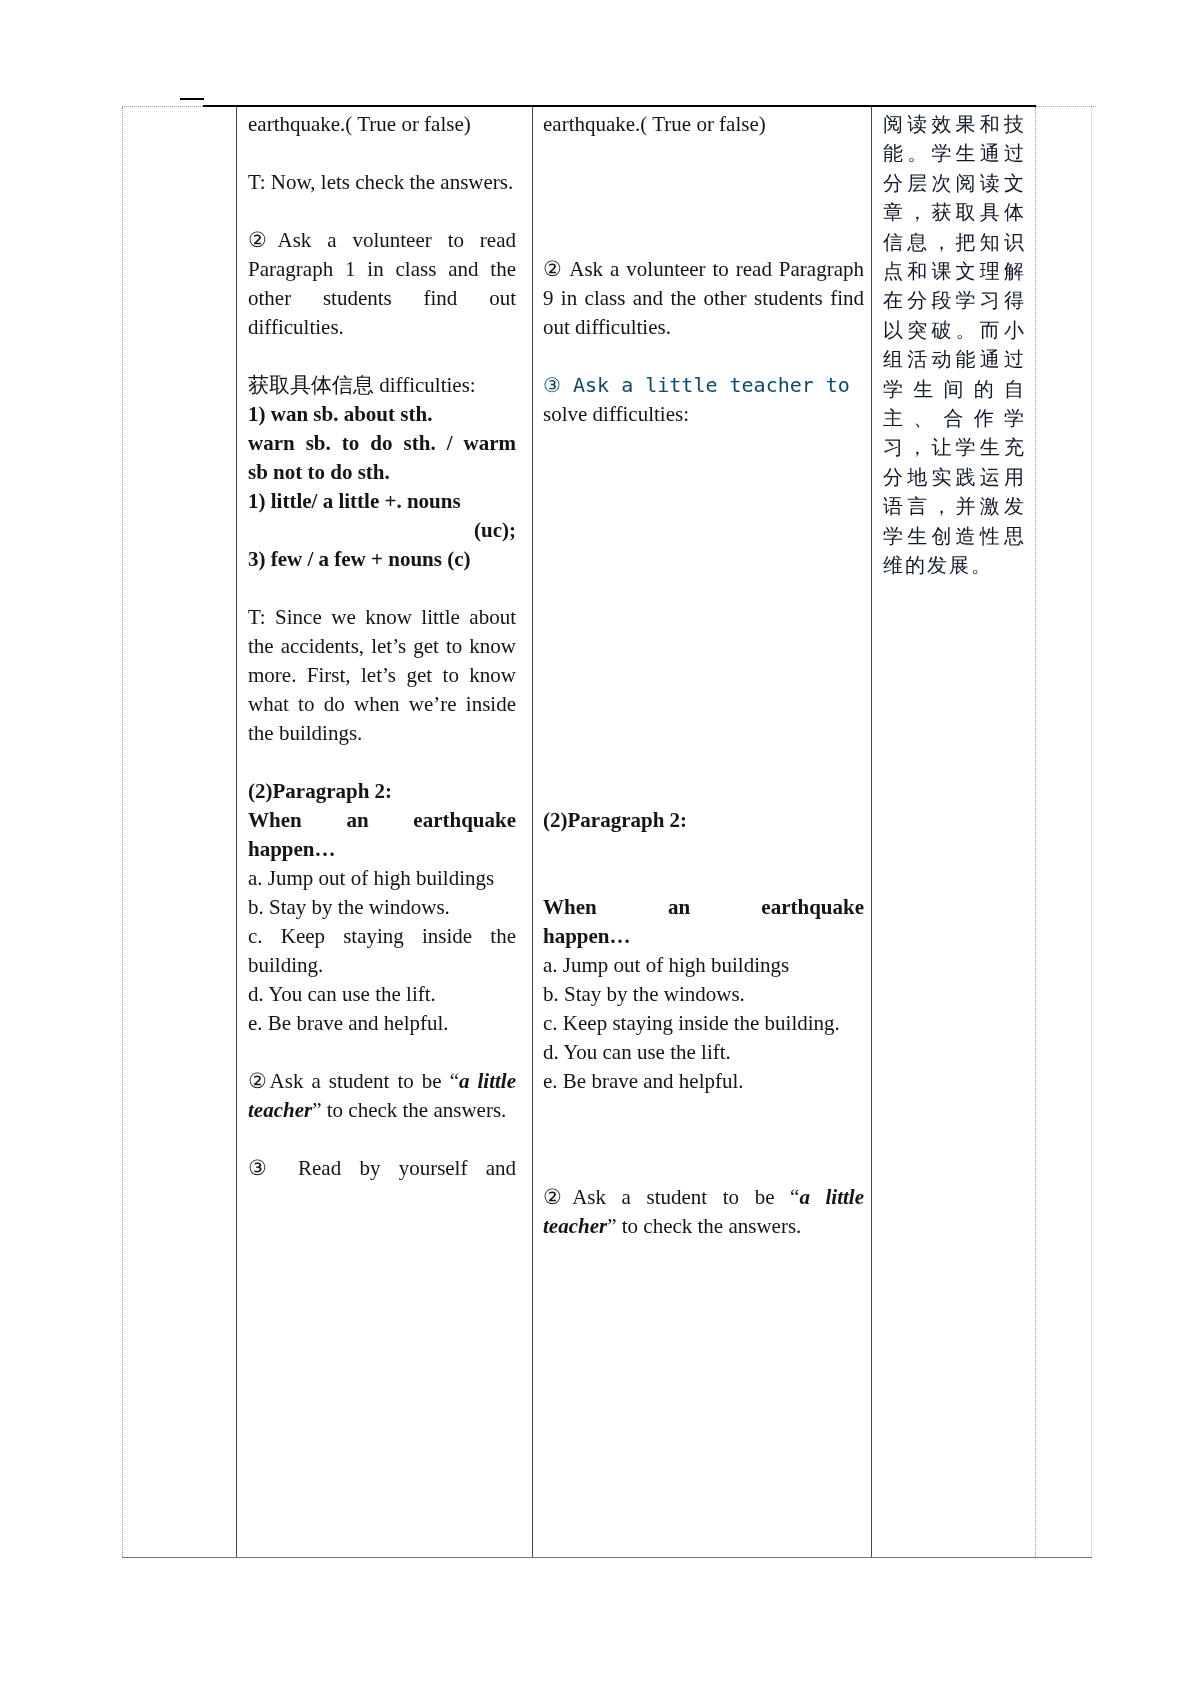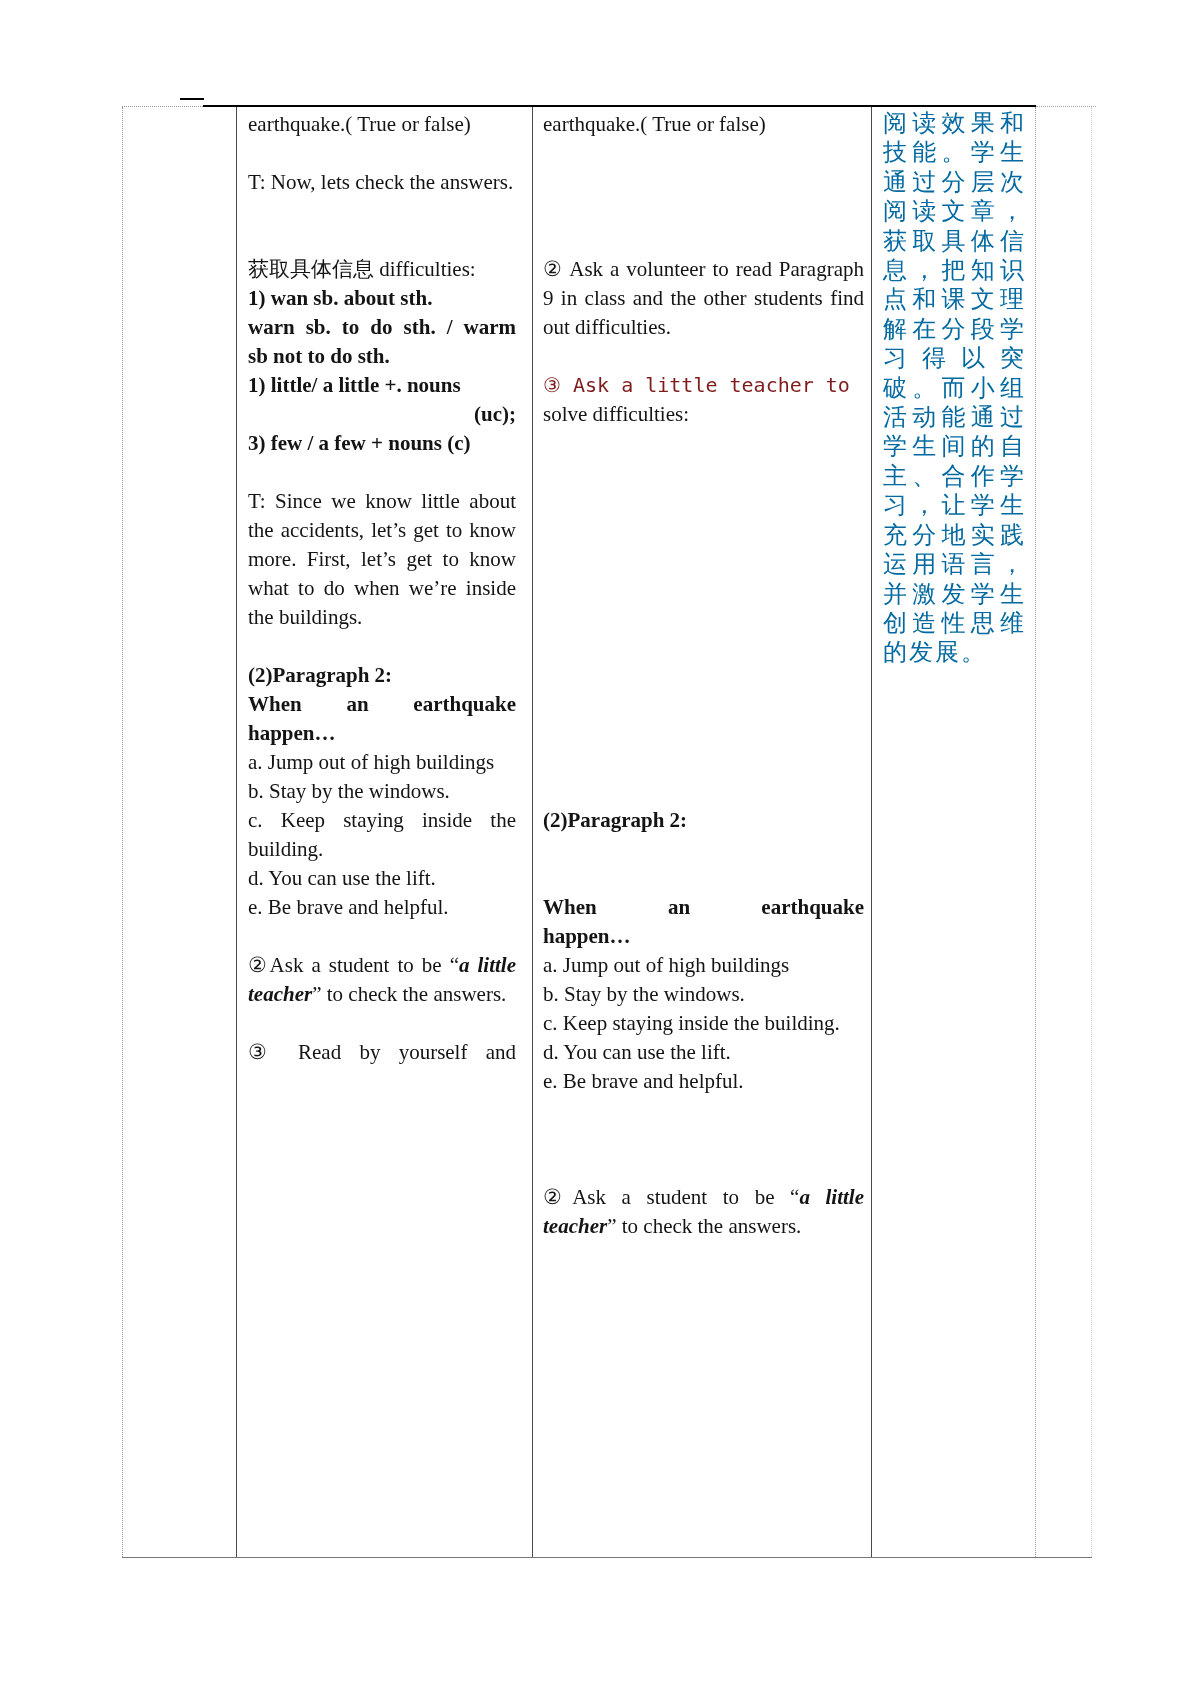--- a/index.html
+++ b/index.html
@@ -21,23 +21,23 @@
   .col3{width:339px;border-right:1px solid #4a4a4a;padding:3px 7px 0 10px;}
   .col4{width:164px;border-right:1px dotted #999;padding:3px 9px 0 11px;}
   .col5{width:56px;border-right:1px dotted #ccc;}
 
   .block{font-size:21px;line-height:29px;white-space:normal;}
   .block.bold{font-weight:bold;}
   .block.justify{text-align:justify;}
   .block.jlast{text-align:justify;text-align-last:justify;}
   .block.hang{padding-left:32px;text-indent:-32px;}
   .block.in1{padding-left:32px;text-align:right;}
-  .block.mono, span.mono{font-family:"DejaVu Sans Mono",monospace;font-size:20px;color:#7f1d1d;}
-  .block.cjk{font-family:Liberation Mono, monospace;font-size:24px;
-             line-height:29.4px;letter-spacing:2px;text-align:justify;color:#0369a1;}
+  .block.mono, span.mono{font-family:"DejaVu Sans Mono",monospace;font-size:20px;color:#0c4a6e;}
+  .block.cjk{font-family:Liberation Sans, sans-serif;font-size:20px;
+             line-height:29.4px;letter-spacing:2px;text-align:justify;color:#0f172a;}
   span.bi{font-weight:bold;font-style:italic;}
   .gap{width:100%;}
 </style>
 </head>
 <body>
 
 <div class="page">
   <div class="top-dash"></div>
   <div class="top-rule-main"></div>
   <div class="top-rule-left"></div>
@@ -46,20 +46,21 @@
   <div class="table">
     <div class="cell col1">
       <div></div>
     </div>
     <div class="cell col2">
       <div>
           <div class="block">earthquake.( True or false)</div>
           <div class="gap" style="height: 29px;"></div>
           <div class="block justify">T: Now, lets check the answers.</div>
           <div class="gap" style="height: 29px;"></div>
+          <div class="block justify">②Ask a volunteer to read Paragraph 1 in class and the other students find out difficulties.</div>
           <div class="gap" style="height: 29px;"></div>
           <div class="block">获取具体信息 difficulties:</div>
           <div class="block bold">1)  wan sb. about sth.</div>
           <div class="block bold jlast">warn sb. to do sth. / warm</div>
           <div class="block bold">sb not to do sth.</div>
           <div class="block bold justify">1)  little/ a little +. nouns</div>
           <div class="block bold in1">(uc);</div>
           <div class="block bold">3)  few / a few + nouns (c)</div>
           <div class="gap" style="height: 29px;"></div>
           <div class="block justify">T: Since we know little about the accidents, let’s get to know more. First, let’s get to know what to do when we’re inside the buildings.</div>

